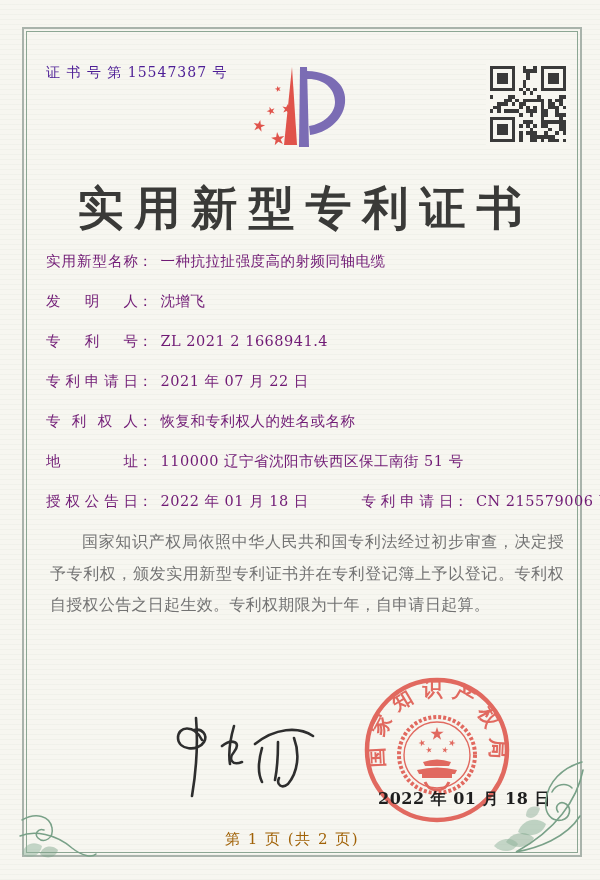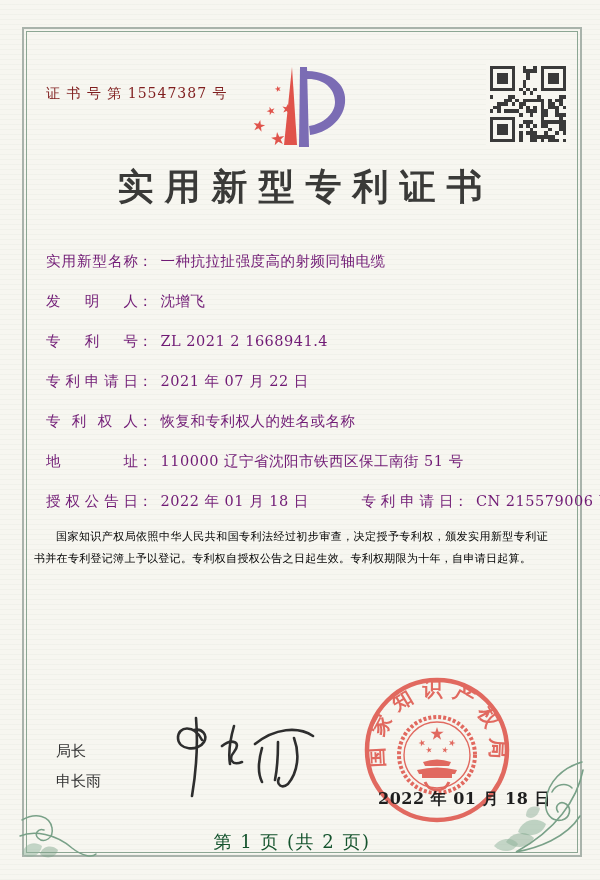--- a/index.html
+++ b/index.html
@@ -17,59 +17,59 @@
   }
   
   .frame-outer{
     position:absolute;left:22px;top:27px;right:18px;bottom:23px;
     border:2px solid #a9b3ab;pointer-events:none;
   }
   .frame-inner{
     position:absolute;inset:2px;border:1px solid #8ca693;
   }
   .cert-no{
-    position:absolute;left:46px;top:85px;
-    font-size:14px;color:#7f1d1d;letter-spacing:1px;white-space:nowrap;
+    position:absolute;left:46px;top:64px;
+    font-size:14px;color:#4c1d95;letter-spacing:1px;white-space:nowrap;
   }
   .logo{position:absolute;left:246px;top:62px;width:112px;height:106px;}
   .qr{position:absolute;left:486px;top:62px;width:84px;height:84px;}
   .title{
-    position:absolute;left:0;right:0;top:163px;text-align:center;
-    font-size:36px;font-weight:600;color:#3a3a38;letter-spacing:11px;text-indent:11px;
+    position:absolute;left:0;right:0;top:178px;text-align:center;
+    font-size:46px;font-weight:600;color:#3a3a38;letter-spacing:11px;text-indent:11px;
   }
   .fields{position:absolute;left:46px;top:252px;width:515px;}
   .frow{height:40px;font-size:14.5px;color:#701a75;white-space:nowrap;}
   .frow .fitem{display:inline-block;}
   .flabel{
     display:inline-block;width:92px;
     text-align:justify;text-align-last:justify;
     vertical-align:bottom;
   }
   .colon{display:inline-block;margin-right:8px;}
   .fvalue{letter-spacing:0.5px;}
   .frow-split .fitem-right{margin-left:48px;}
   .body-text{
-    position:absolute;left:34px;top:526px;width:514px;
-    font-size:11px;line-height:1.98;color:#000000;
+    position:absolute;left:50px;top:526px;width:514px;
+    font-size:16px;line-height:1.98;color:#737373;
     text-align:justify;letter-spacing:0.3px;
   }
   .body-text p{margin:0;text-indent:2em;}
   .director{position:absolute;left:56px;top:736px;font-size:15px;color:#333;line-height:2.0;}
   .director div{white-space:nowrap;}
   .signature{position:absolute;left:150px;top:712px;width:180px;height:90px;}
   .seal{position:absolute;left:357px;top:670px;width:160px;height:160px;opacity:0.88;}
   .seal-date{
     position:absolute;left:378px;top:789px;width:130px;
     font-size:16px;font-weight:600;color:#1e1e1e;letter-spacing:0.5px;white-space:nowrap;
   }
   .ornament-right{position:absolute;right:14px;bottom:18px;width:104px;height:104px;}
   .ornament-left{position:absolute;left:16px;bottom:14px;width:82px;height:56px;}
   .page-footer{
     position:absolute;left:0;right:16px;top:830px;text-align:center;
-    font-size:18px;color:#14532d;letter-spacing:1.5px;
+    font-size:15px;color:#a16207;letter-spacing:1.5px;
   }
 </style>
 </head>
 <body>
 
 <div class="page">
 
   <div class="frame-outer">
     <div class="frame-inner"></div>
   </div>
@@ -260,24 +260,20 @@
     <div class="frow frow-split">
       <span class="fitem"><span class="flabel">授权公告日</span><span class="colon">：</span><span class="fvalue">2022 年 01 月 18 日</span></span>
       <span class="fitem fitem-right"><span class="flabel">专利申请日</span><span class="colon">：</span><span class="fvalue">CN 215579006 U</span></span>
     </div>
   </div>
 
   <div class="body-text">
     <p>国家知识产权局依照中华人民共和国专利法经过初步审查，决定授予专利权，颁发实用新型专利证书并在专利登记簿上予以登记。专利权自授权公告之日起生效。专利权期限为十年，自申请日起算。</p>
   </div>
 
-  <div class="director">
-    <div>局长</div>
-    <div>申长雨</div>
-  </div>
 
   <div class="signature">
     <svg viewBox="0 0 180 90" width="180" height="90" fill="none" stroke="#2e2e2e" stroke-width="2.6" stroke-linecap="round" stroke-linejoin="round">
       <path d="M52,28 C44,12 28,14 28,26 C28,38 48,40 54,30 C58,23 52,16 44,18"></path>
       <path d="M46,6 C48,30 46,60 42,84"></path>
       <path d="M84,14 C80,28 78,40 80,52"></path>
       <path d="M72,34 C82,26 92,30 84,40 C78,47 82,54 92,50"></path>
       <path d="M105,32 C125,16 148,14 163,24"></path>
       <path d="M112,36 C108,50 108,62 112,70"></path>
       <path d="M128,30 C128,44 127,58 125,68"></path>

